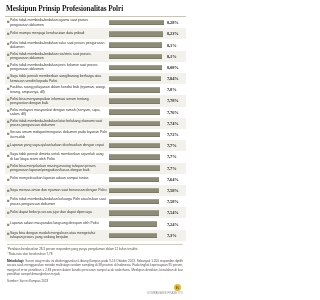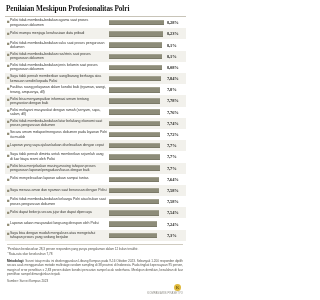--- a/index.html
+++ b/index.html
@@ -150,21 +150,21 @@
     color: #8a8880;
     letter-spacing: 0.1px;
     text-align: right;
   }
 </style>
 </head>
 <body>
 
 <div class="page">
 
-  <div class="title">Penilaian Meskipun Profesionalitas Polri</div>
+  <div class="title">Meskipun Prinsip Profesionalitas Polri</div>
   <div class="title-rule"></div>
 
   <div class="rows" id="rows">
       <div class="row">
         <div class="row-label">
           <span class="bullet">■</span>
           <span class="label-text">Polisi tidak membeda-bedakan agama saat proses pengurusan dokumen</span>
         </div>
         <div class="row-bar">
           <div class="bar-track">

